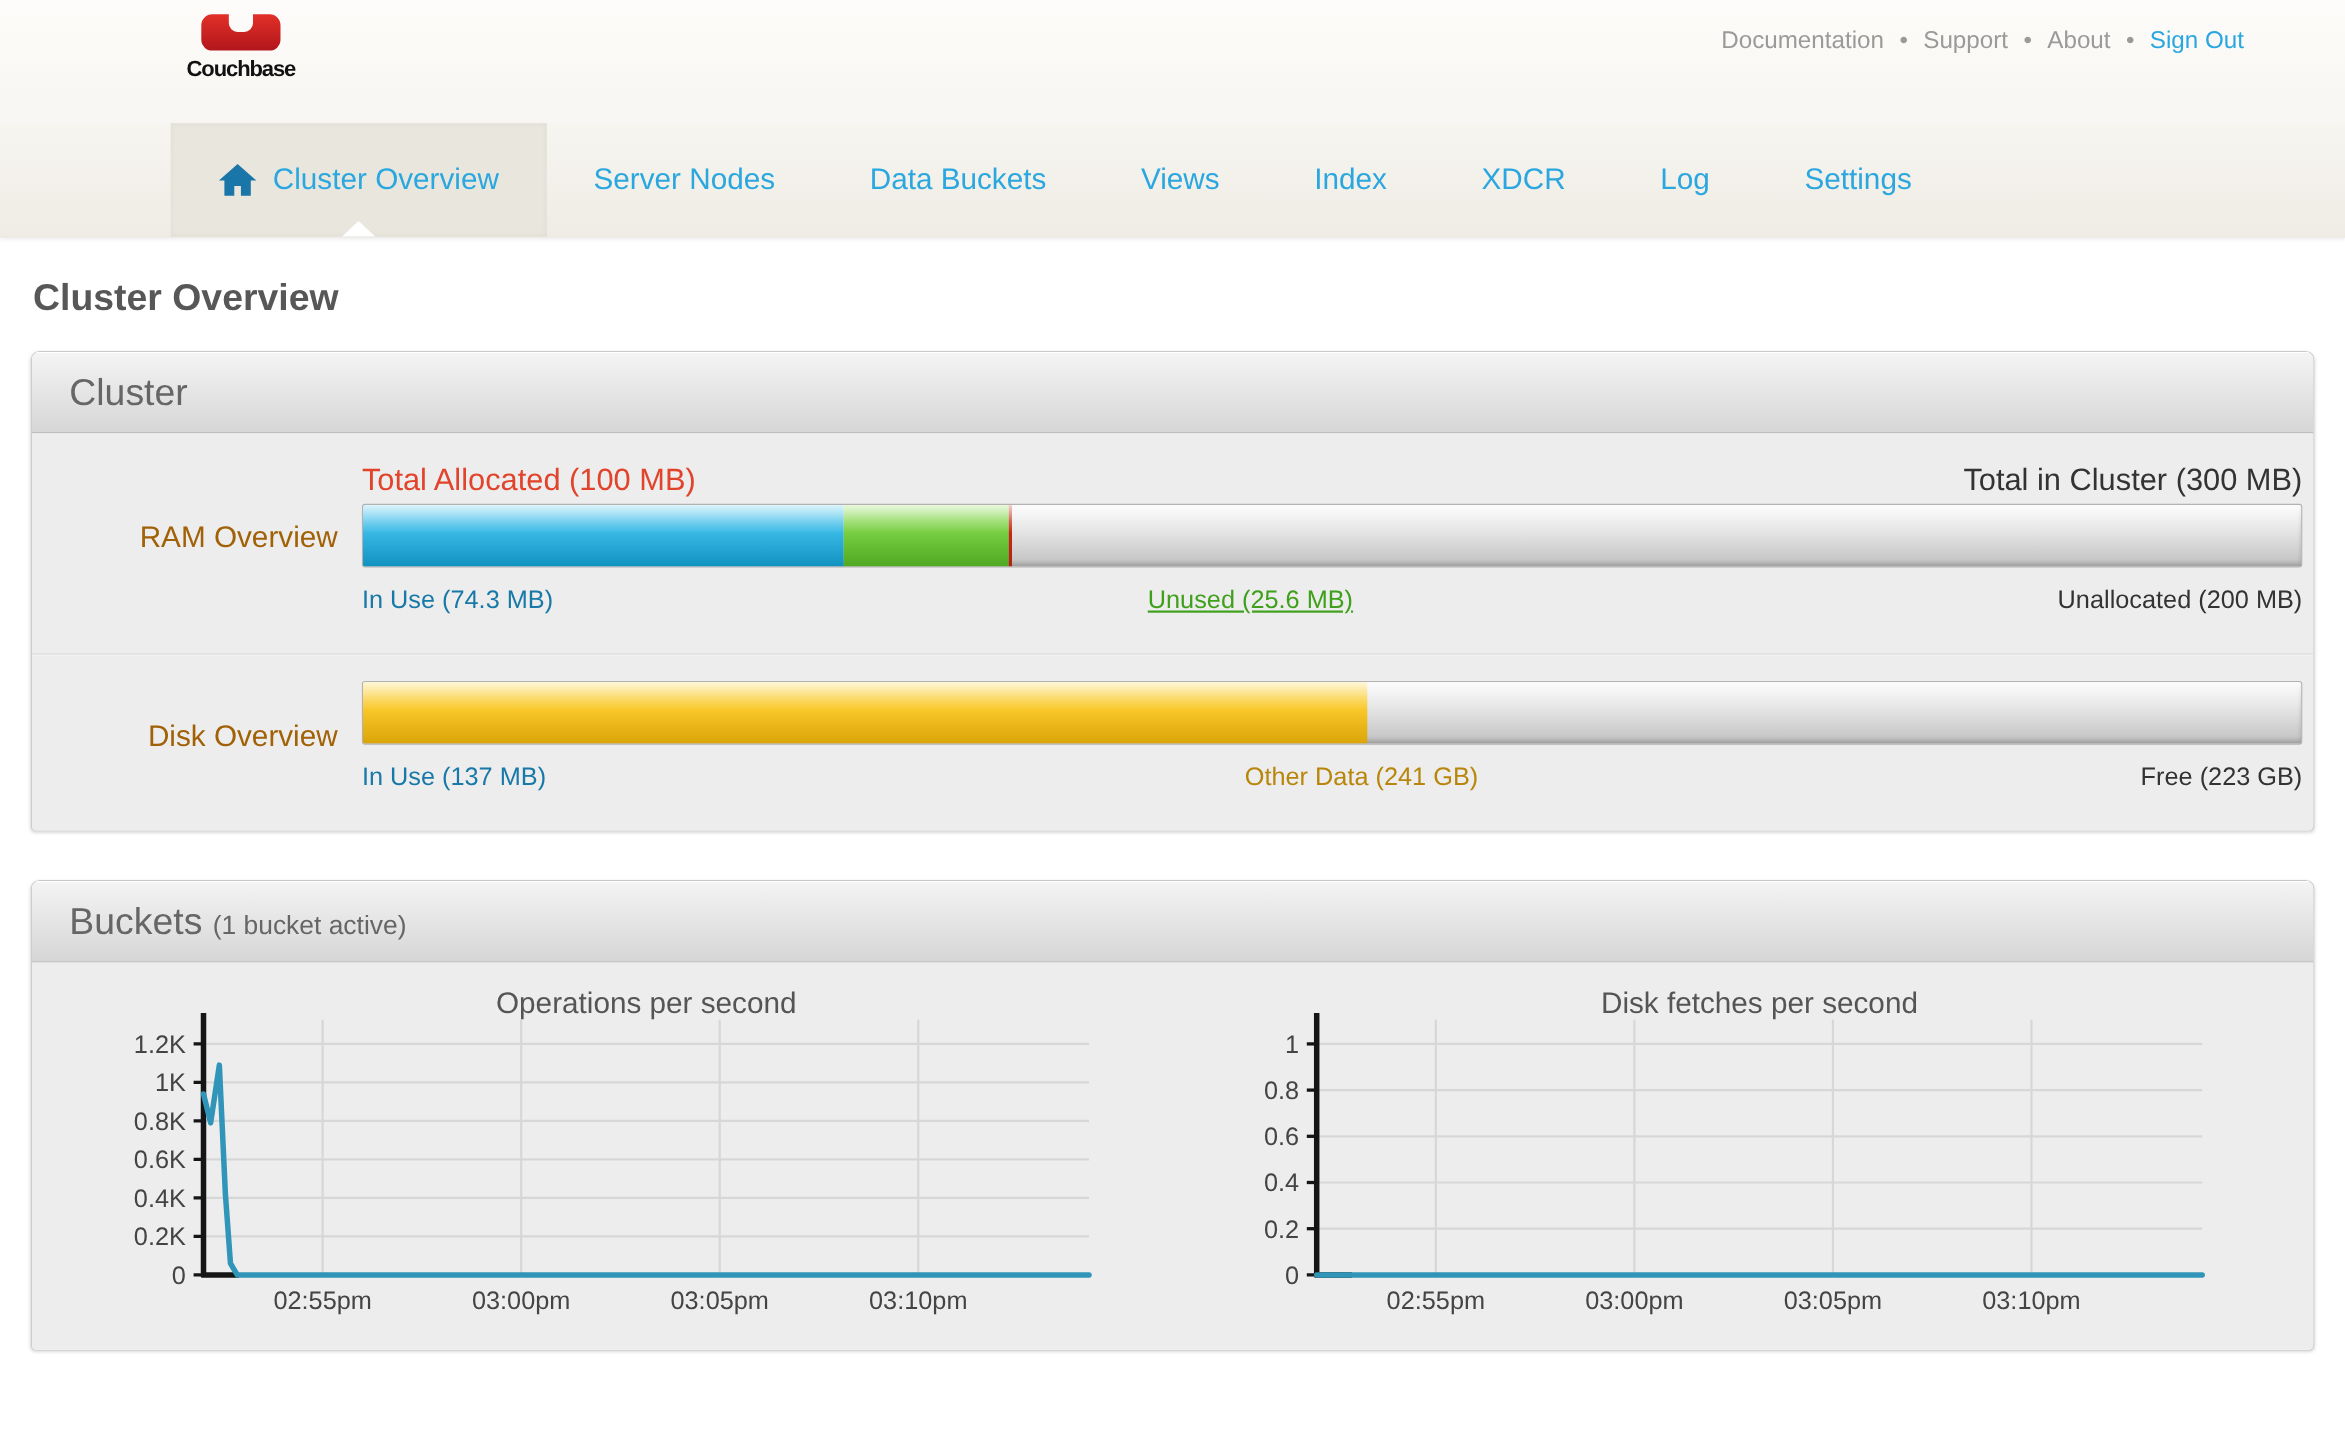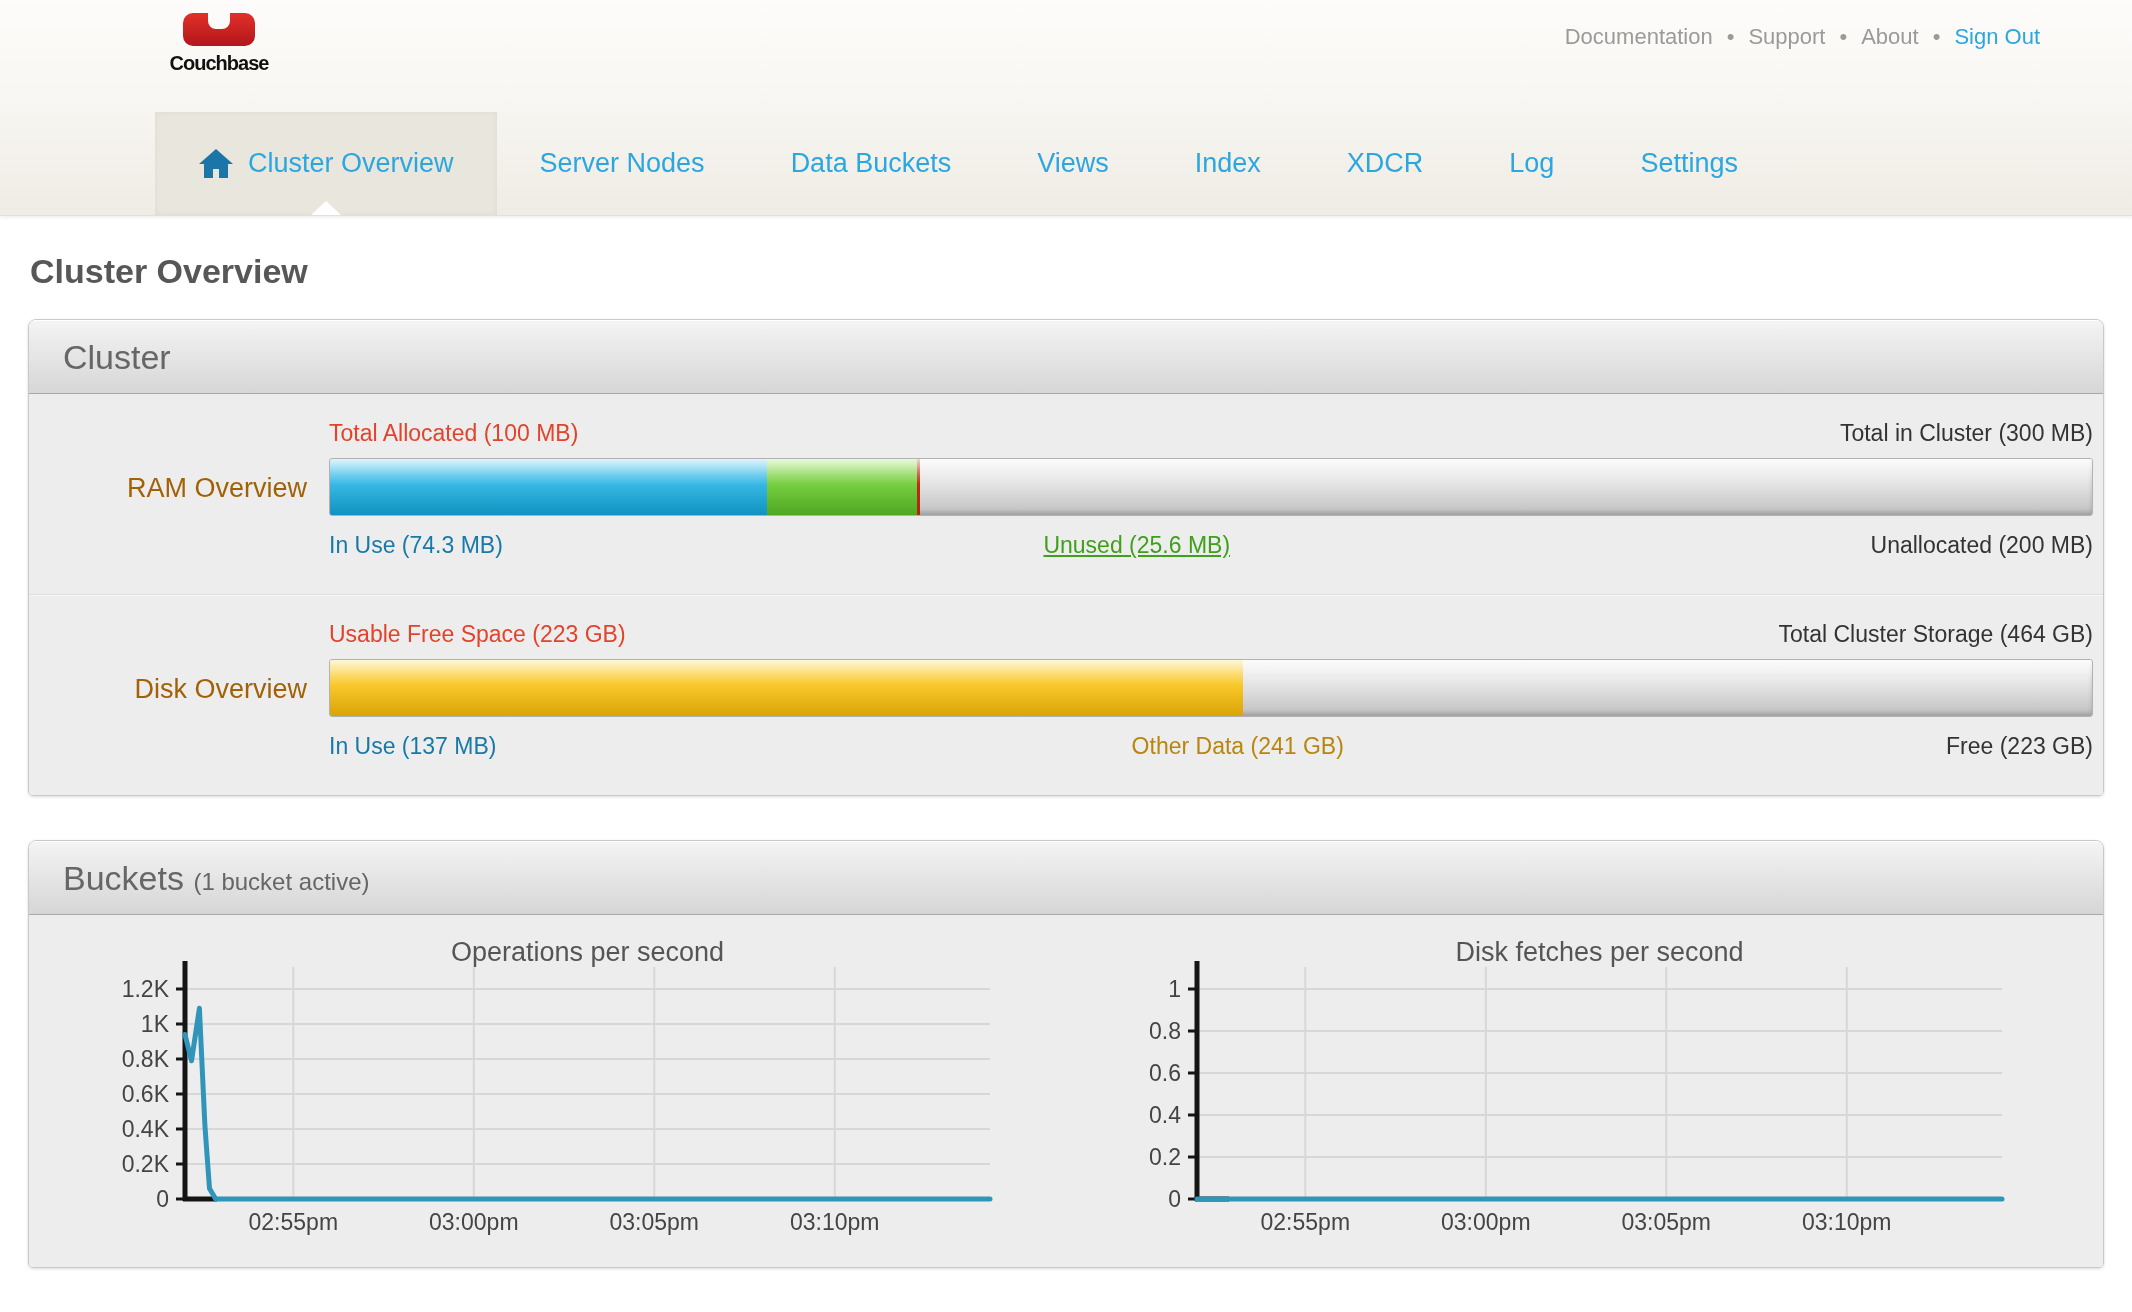--- a/index.html
+++ b/index.html
@@ -28,21 +28,21 @@
   .panel { margin:0 28px; border:1px solid #c9c9c9; border-radius:8px 8px 5px 5px; box-shadow:0 1px 3px rgba(0,0,0,.15); overflow:hidden; }
   .panel-header { height:74px; line-height:74px; background:linear-gradient(#f4f4f4,#d6d6d6); border-bottom:1px solid #a9a9a9; box-shadow:inset 0 1px 0 #fff; padding-left:34px; font-size:34px; color:#666; }
   .panel-header .sub { font-size:24px; color:#666; }
   .panel-body { background:#ededed; }
 
   
   .usage-section { display:flex; padding:24px 10px 28px 0; }
   .usage-section + .usage-section { border-top:1px solid #dcdcdc; box-shadow:inset 0 1px 0 #f8f8f8; }
   .usage-label { width:300px; text-align:right; padding-right:22px; font-size:27px; color:#a16207; align-self:center; margin-top:-8px; }
   .usage-right { flex:1; position:relative; }
-  .usage-toprow { display:flex; justify-content:space-between; font-size:23px; height:38px; align-items:flex-start; margin-top:2px; }
+  .usage-toprow { display:flex; justify-content:space-between; font-size:28px; height:38px; align-items:flex-start; margin-top:2px; }
   .usage-botrow { position:relative; font-size:23px; height:34px; margin-top:16px; }
   .lbl-red { color:#e2432b; }
   .lbl-dark { color:#333; }
   .lbl-blue { color:#1879a8; }
   .lbl-green { color:#3fa01c; }
   .lbl-gold { color:#b8860b; }
   .bot-left { position:absolute; left:0; top:0; }
   .bot-center-ram { position:absolute; left:40.5%; top:0;text-decoration:underline; }
   .bot-center-disk { position:absolute; left:45.5%; top:0; }
   .bot-right { position:absolute; right:0; top:0; }
@@ -144,24 +144,20 @@
             <span class="bot-left lbl-blue">In Use (74.3 MB)</span>
             <span class="bot-center-ram lbl-green">Unused (25.6 MB)</span>
             <span class="bot-right lbl-dark">Unallocated (200 MB)</span>
           </div>
         </div>
       </div>
 
       <div class="usage-section">
         <div class="usage-label">Disk Overview</div>
         <div class="usage-right">
-          <div class="usage-toprow">
-            <span class="lbl-red">Usable Free Space (223 GB)</span>
-            <span class="lbl-dark">Total Cluster Storage (464 GB)</span>
-          </div>
           <div class="bar-track">
             <div class="bar-fill">
               <div class="bar-seg" style="width: 51.8%; background: linear-gradient(rgb(253, 212, 66), rgb(242, 183, 10));"></div>
             </div>
             <div class="bar-gloss"></div>
           </div>
           <div class="usage-botrow">
             <span class="bot-left lbl-blue">In Use (137 MB)</span>
             <span class="bot-center-disk lbl-gold">Other Data (241 GB)</span>
             <span class="bot-right lbl-dark">Free (223 GB)</span>

